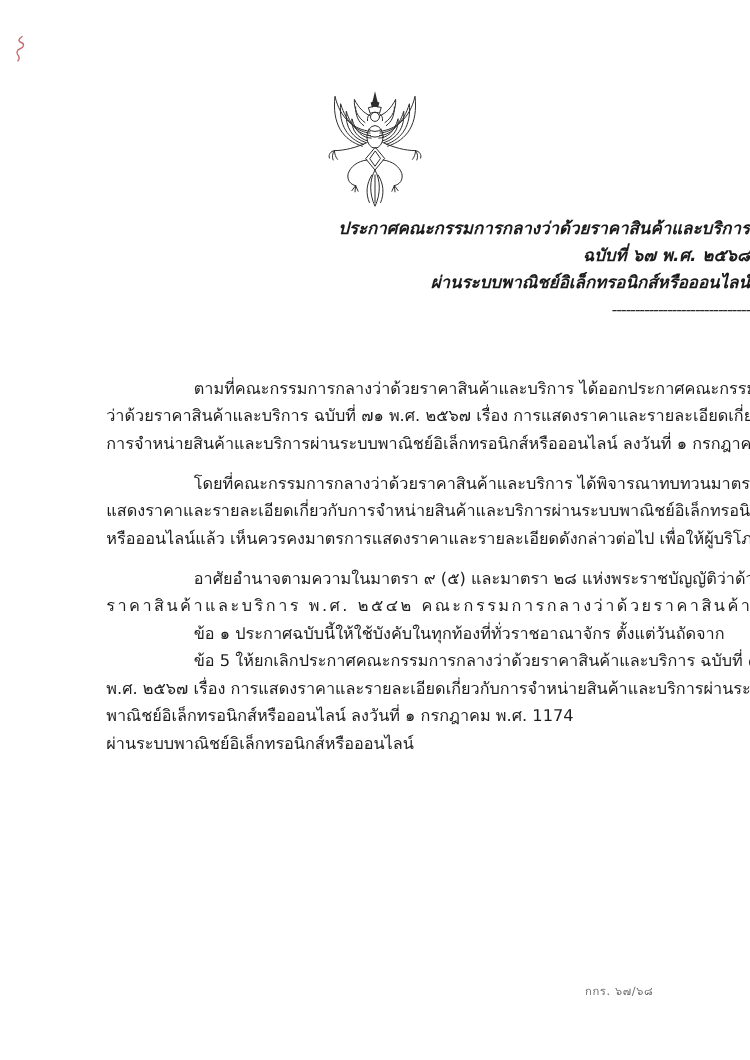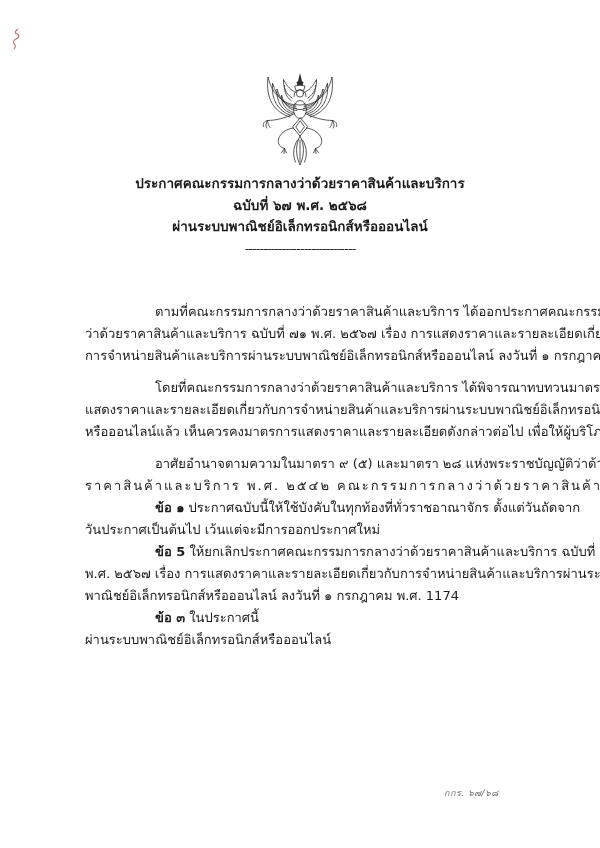--- a/index.html
+++ b/index.html
@@ -18,46 +18,46 @@
   .red-mark {
     position:absolute; left:11px; top:28px;
     width:12px; height:22px;
   }
   .emblem {
     position:absolute; top:72px; left:50%;
     transform:translateX(-50%);
   }
   .title-block {
     position:absolute; top:173px; left:0; width:600px;
-    text-align:center;
+    text-align:right;
     font-size:13.5px; font-weight:bold;
     line-height:21.5px;
     color:#1b1b1b;
+    font-style:italic;
   }
   .title-divider {
     font-weight:normal;
     letter-spacing:-1px;
     font-size:13px;
     color:#2a2a2a;
   }
   .body-block {
     position:absolute; top:301px; left:85px; width:432px;
     font-size:13px; line-height:22px;
     color:#1d1d1d;
   }
   .body-line { white-space:nowrap; }
   .body-line.indent { padding-left:70px; }
   .body-line.gap { margin-top:10px; }
   .body-line.spread { letter-spacing:2px; }
-  .body-line .kw { font-weight:bold; }
+  .body-line .kw { font-weight:normal; }
   .footer-ref {
-    position:absolute; left:444px; top:786px;
+    position:absolute; left:468px; top:786px;
     font-size:9px; color:#6d6d6d;
     letter-spacing:0.5px;
-    font-style:italic;
   }
 </style>
 </head>
 <body>
 
 <div class="page">
 
   <div class="red-mark">
     <svg width="12" height="22" viewBox="0 0 12 22">
       <path d="M7,1 C4,3 3,5 6,6 C9,7 8,10 5,11 C2,12 2,15 4,17 C5,19 4,20 3,21" fill="none" stroke="#b23a3a" stroke-width="1.1" opacity="0.75"></path>
@@ -127,23 +127,21 @@
   <div class="body-block" id="body-block">
       <div class="body-line indent">ตามที่คณะกรรมการกลางว่าด้วยราคาสินค้าและบริการ ได้ออกประกาศคณะกรรมการกลาง</div>
       <div class="body-line">ว่าด้วยราคาสินค้าและบริการ ฉบับที่ ๗๑ พ.ศ. ๒๕๖๗ เรื่อง การแสดงราคาและรายละเอียดเกี่ยวกับ</div>
       <div class="body-line">การจำหน่ายสินค้าและบริการผ่านระบบพาณิชย์อิเล็กทรอนิกส์หรือออนไลน์ ลงวันที่ ๑ กรกฎาคม</div>
       <div class="body-line indent gap">โดยที่คณะกรรมการกลางว่าด้วยราคาสินค้าและบริการ ได้พิจารณาทบทวนมาตรการ</div>
       <div class="body-line">แสดงราคาและรายละเอียดเกี่ยวกับการจำหน่ายสินค้าและบริการผ่านระบบพาณิชย์อิเล็กทรอนิกส์</div>
       <div class="body-line">หรือออนไลน์แล้ว เห็นควรคงมาตรการแสดงราคาและรายละเอียดดังกล่าวต่อไป เพื่อให้ผู้บริโภค</div>
       <div class="body-line indent gap">อาศัยอำนาจตามความในมาตรา ๙ (๕) และมาตรา ๒๘ แห่งพระราชบัญญัติว่าด้วย</div>
       <div class="body-line spread">ราคาสินค้าและบริการ พ.ศ. ๒๕๔๒ คณะกรรมการกลางว่าด้วยราคาสินค้าและบริการ</div>
       <div class="body-line indent"><span class="kw">ข้อ ๑</span> ประกาศฉบับนี้ให้ใช้บังคับในทุกท้องที่ทั่วราชอาณาจักร ตั้งแต่วันถัดจาก</div>
-      <div class="body-line">วันประกาศเป็นต้นไป เว้นแต่จะมีการออกประกาศใหม่</div>
       <div class="body-line indent"><span class="kw">ข้อ 5</span> ให้ยกเลิกประกาศคณะกรรมการกลางว่าด้วยราคาสินค้าและบริการ ฉบับที่ ๗๑</div>
       <div class="body-line">พ.ศ. ๒๕๖๗ เรื่อง การแสดงราคาและรายละเอียดเกี่ยวกับการจำหน่ายสินค้าและบริการผ่านระบบ</div>
       <div class="body-line">พาณิชย์อิเล็กทรอนิกส์หรือออนไลน์ ลงวันที่ ๑ กรกฎาคม พ.ศ. 1174</div>
-      <div class="body-line indent"><span class="kw">ข้อ ๓</span> ในประกาศนี้</div>
       <div class="body-line">ผ่านระบบพาณิชย์อิเล็กทรอนิกส์หรือออนไลน์</div>
     </div>
 
   <div class="footer-ref">กกร. ๖๗/๖๘</div>
 
 </div>
 
 </body></html>

